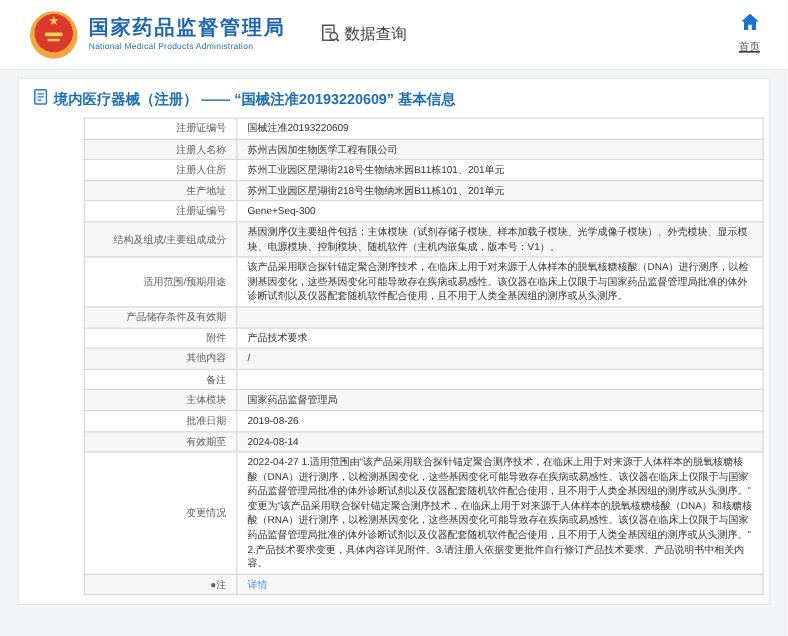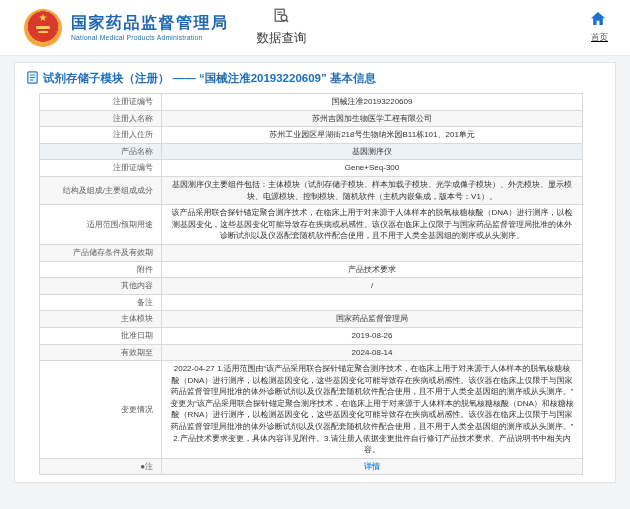--- a/index.html
+++ b/index.html
@@ -14,42 +14,42 @@
   .logo-circle .star { position:absolute; left:50%; top:4px; transform:translateX(-50%);
             color:#ffd257; font-size:10px; line-height:1; }
   .logo-circle .gate { position:absolute; left:50%; top:17px; transform:translateX(-50%);
             width:14px; height:3px; background:#ffd257; border-radius:1px; }
   .logo-circle .gate2 { position:absolute; left:50%; top:22px; transform:translateX(-50%);
             width:10px; height:2px; background:#ffd257; border-radius:1px; }
   .brand { margin-left:9px; }
   .brand-title { color:#1f66b1; font-size:16px; font-weight:bold; letter-spacing:1.5px; line-height:1.15; }
   .brand-subtitle { color:#2574b5; font-size:6.8px; margin-top:2px; letter-spacing:0.2px; }
   .data-query { display:flex; align-items:center; gap:4px; margin-left:28px;
-            color:#3a3a3a; font-size:12.5px; cursor:pointer;flex-direction:column; }
+            color:#3a3a3a; font-size:12.5px; cursor:pointer; }
   .header-spacer { flex:1; }
-  .nav-item { display:flex; flex-direction:column; gap:3px;
+  .nav-item { display:flex; flex-direction:column; align-items:center; gap:3px;
             margin-left:26px; cursor:pointer;text-decoration:underline; }
   .nav-label { font-size:8.5px; color:#555; white-space:nowrap; }
 
   
   .panel { margin:6px 14px 0; background:#fff; border:1px solid #e2e4e6; padding-bottom:7px; }
   .panel-title { display:flex; align-items:center; gap:5px; padding:8px 12px 7px;
             color:#1d6fb8; font-size:11.5px; font-weight:bold; }
 
   
-  .info-table { border-collapse:collapse; margin:0 4px 0 24px; width:calc(100% - 56px);
+  .info-table { border-collapse:collapse; margin:0 4px 0 52px; width:calc(100% - 56px);
             font-size:8px; table-layout:fixed; }
   .info-table td { border:1px solid #d9d9d9; padding:2px 8px; line-height:1.45;
             word-break:break-all; }
   .label-cell { width:122px; text-align:right; color:#606060; }
-  .value-cell { color:#333;text-align:center; }
+  .value-cell { color:#333; }
   .bg-white { background:#ffffff; }
   .bg-gray  { background:#f7f7f8; }
   .bg-blue  { background:#edf2f9; }
-  .detail-link { color:#3e8edd; text-decoration:none; cursor:pointer;font-weight:bold; }
+  .detail-link { color:#3e8edd; text-decoration:none; cursor:pointer; }
 </style>
 </head>
 <body>
 
 <div class="header">
   <div class="logo-circle">
     <span class="star">★</span>
     <span class="gate"></span>
     <span class="gate2"></span>
   </div>
@@ -83,40 +83,40 @@
 <div class="panel">
   <div class="panel-title">
     <span>
       <svg width="11" height="13" viewBox="0 0 11 13">
         <rect x="0.8" y="0.8" width="9.4" height="11.4" rx="1" fill="#eaf3fb" stroke="#2f7cc0" stroke-width="1.2"></rect>
         <line x1="3" y1="4" x2="8" y2="4" stroke="#2f7cc0" stroke-width="1"></line>
         <line x1="3" y1="6.5" x2="8" y2="6.5" stroke="#2f7cc0" stroke-width="1"></line>
         <line x1="3" y1="9" x2="6.2" y2="9" stroke="#2f7cc0" stroke-width="1"></line>
       </svg>
     </span>
-    <span>试剂存储子模块（注册） —— “国械注准20193220609” 基本信息</span>
+    <span>境内医疗器械（注册） —— “国械注准20193220609” 基本信息</span>
   </div>
 
   <table class="info-table">
     <tbody>
         <tr class="bg-white">
           <td class="label-cell">注册证编号</td>
           <td class="value-cell">国械注准20193220609</td>
         </tr>
         <tr class="bg-gray">
           <td class="label-cell">注册人名称</td>
           <td class="value-cell">苏州吉因加生物医学工程有限公司</td>
         </tr>
         <tr class="bg-white">
           <td class="label-cell">注册人住所</td>
           <td class="value-cell">苏州工业园区星湖街218号生物纳米园B11栋101、201单元</td>
         </tr>
-        <tr class="bg-blue">
-          <td class="label-cell">产品名称</td>
-          <td class="value-cell">基因测序仪</td>
+        <tr class="bg-gray">
+          <td class="label-cell">生产地址</td>
+          <td class="value-cell">苏州工业园区星湖街218号生物纳米园B11栋101、201单元</td>
         </tr>
         <tr class="bg-white">
           <td class="label-cell">注册证编号</td>
           <td class="value-cell">Gene+Seq-300</td>
         </tr>
         <tr class="bg-gray">
           <td class="label-cell">结构及组成/主要组成成分</td>
           <td class="value-cell">基因测序仪主要组件包括：主体模块（试剂存储子模块、样本加载子模块、光学成像子模块）、外壳模块、显示模块、电源模块、控制模块、随机软件（主机内嵌集成，版本号：V1）。</td>
         </tr>
         <tr class="bg-white">

